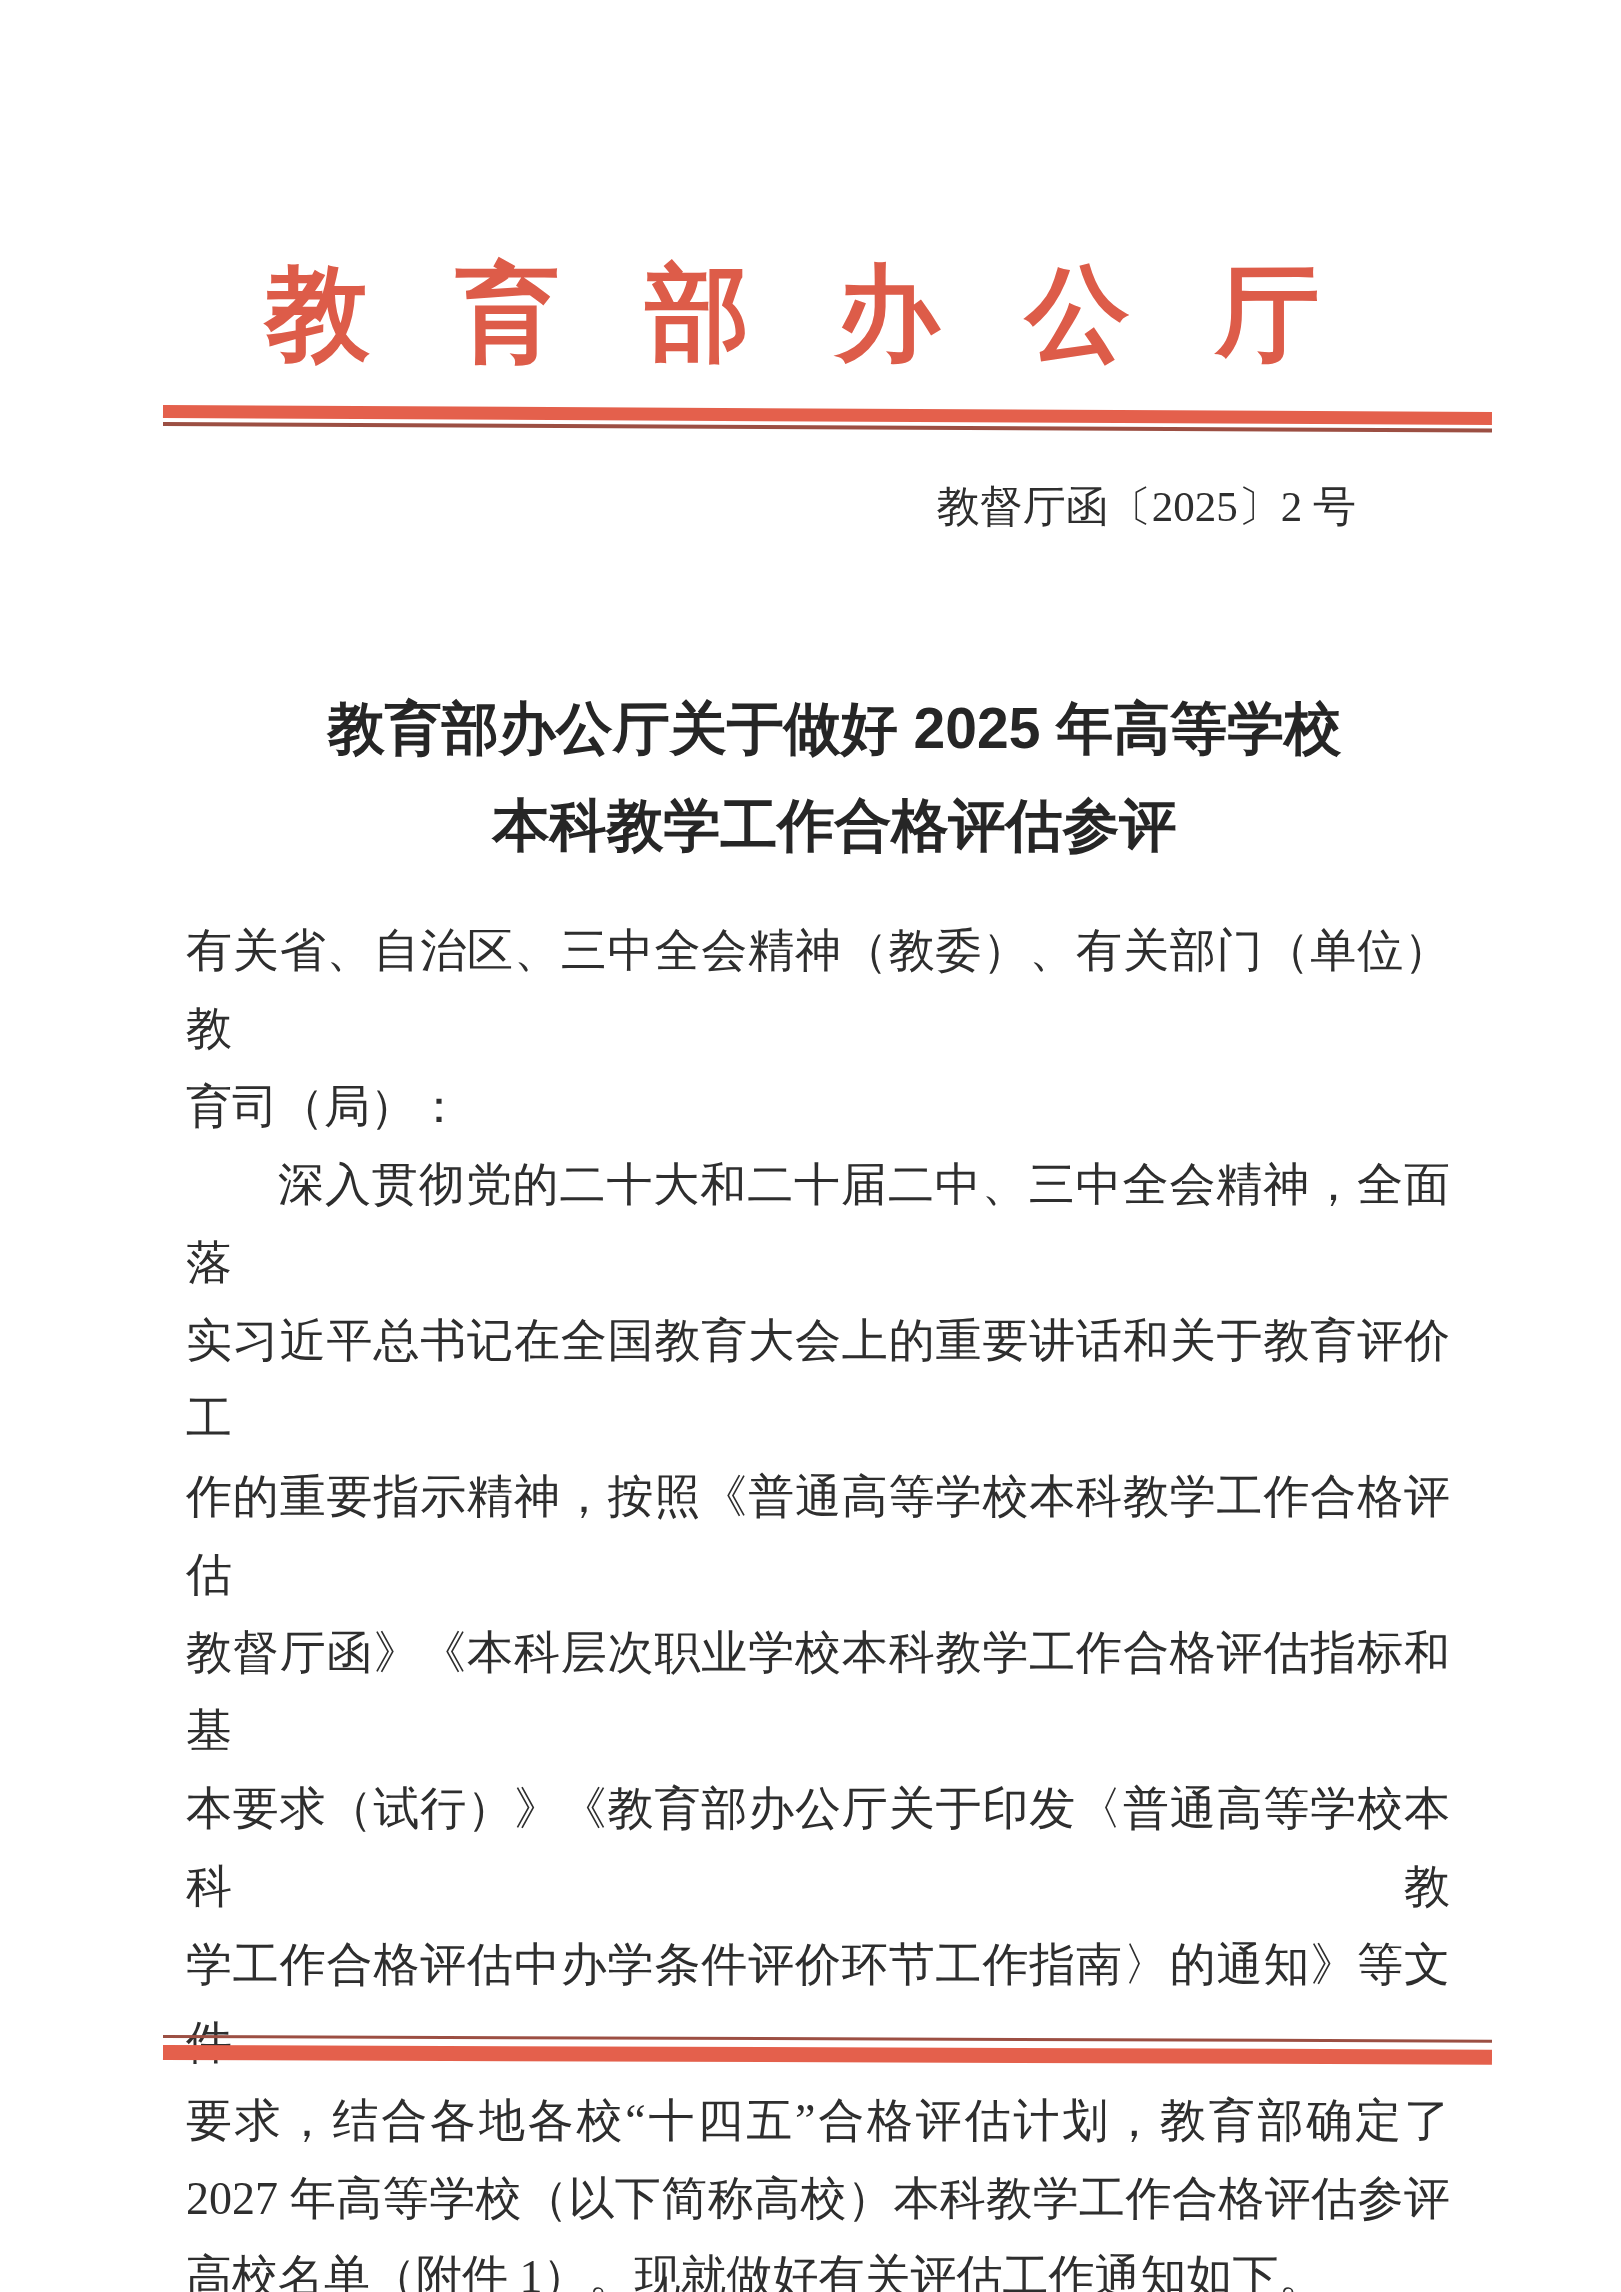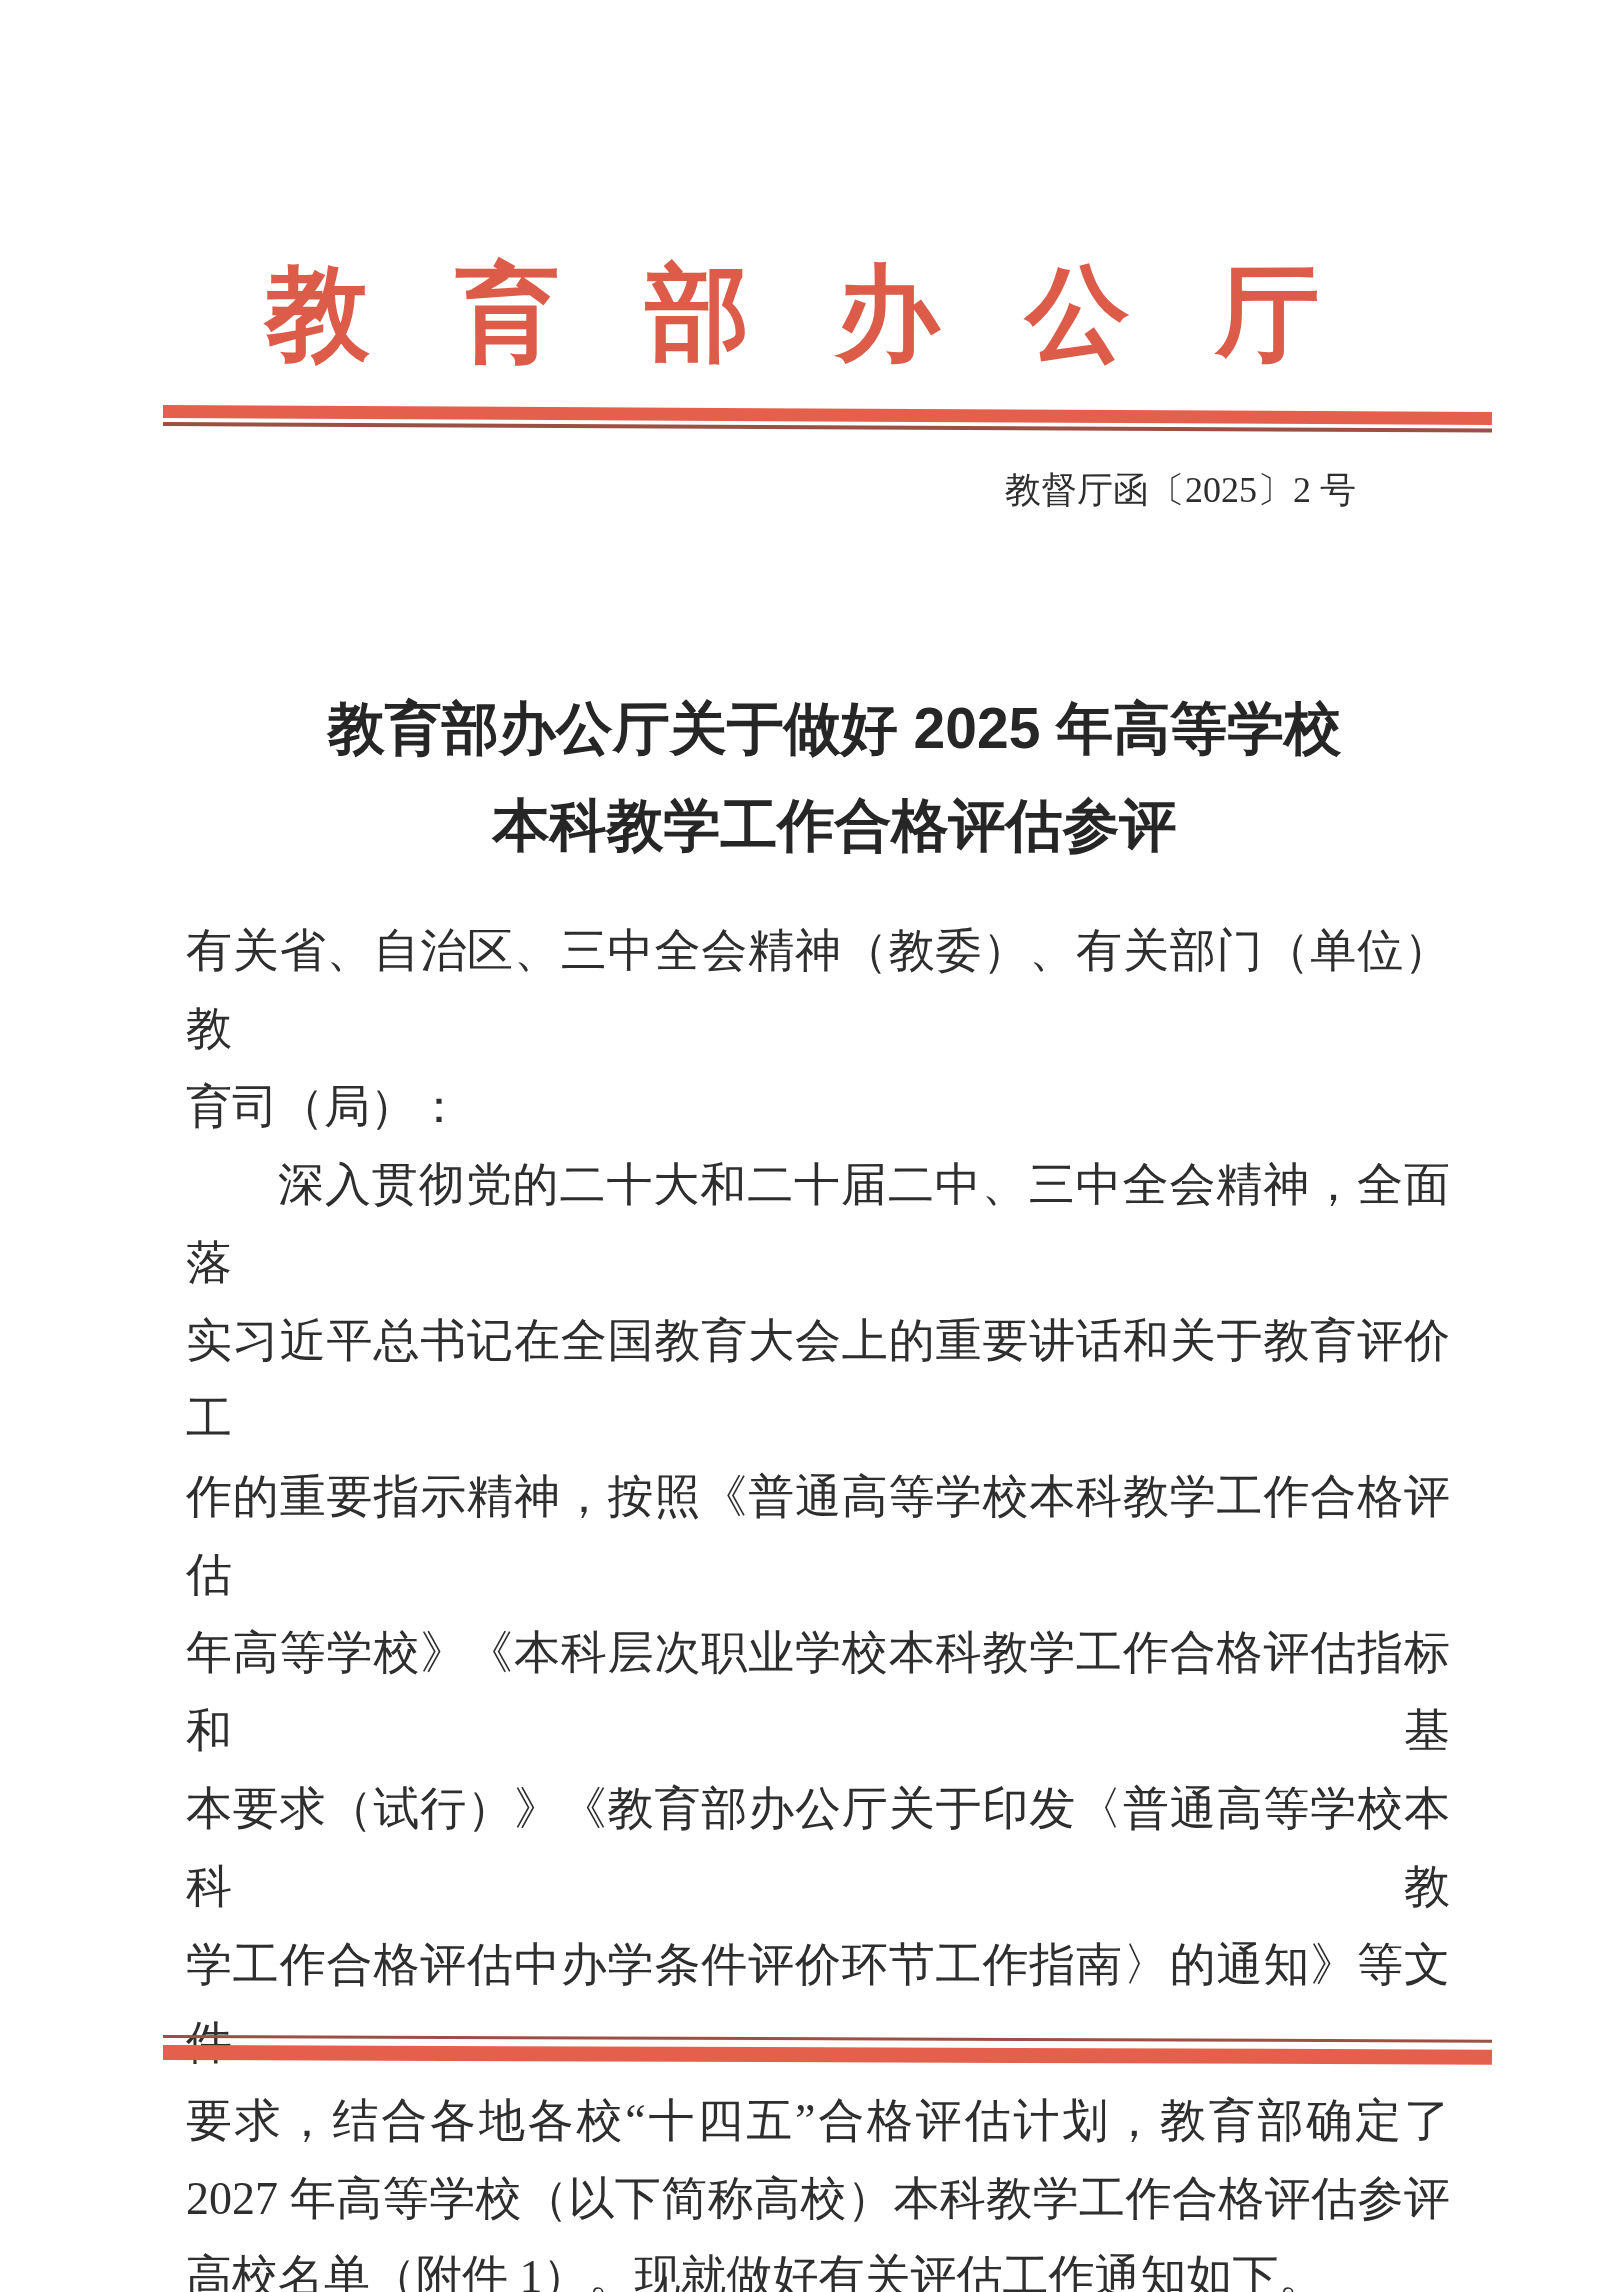--- a/index.html
+++ b/index.html
@@ -30,23 +30,23 @@
   
   .rule { position: absolute; left: 163px; width: 1329px; }
   .rule-top-thick  { top: 405px;  height: 12.7px; background: var(--rule-red, #e4604c);  transform: rotate(0.30deg); transform-origin: left center; }
   .rule-top-thin   { top: 422px;  height: 3.9px;  background: var(--rule-dark, #9c4f43); transform: rotate(0.28deg); transform-origin: left center; }
   .rule-bottom-thin  { top: 2035px; height: 2.9px;  background: var(--rule-dark, #9c4f43); transform: rotate(0.20deg); transform-origin: left center; }
   .rule-bottom-thick { top: 2045px; height: 14.7px; background: var(--rule-red, #e4604c);  transform: rotate(0.20deg); transform-origin: left center; }
 
   
   .doc-number {
     position: absolute;
-    top: 466px;
+    top: 478px;
     right: 265px;
-    font-size: 36px;
+    font-size: 43px;
     color: var(--text, #2e2e2e);
     white-space: nowrap;
   }
 
   
   .title {
     position: absolute;
     top: 680px;
     left: 0;
     width: 100%;
@@ -91,21 +91,21 @@
   </div>
 
   <div class="content">
 
     <div class="line">有关省、自治区、三中全会精神（教委）、有关部门（单位）教</div>
     <div class="line no-stretch">育司（局）：</div>
 
     <div class="line indent">深入贯彻党的二十大和二十届二中、三中全会精神，全面落</div>
     <div class="line">实习近平总书记在全国教育大会上的重要讲话和关于教育评价工</div>
     <div class="line">作的重要指示精神，按照《普通高等学校本科教学工作合格评估</div>
-    <div class="line">年高等学校》《本科层次职业学校本科教学工作合格评估指标和基</div>
+    <div class="line">教督厅函》《本科层次职业学校本科教学工作合格评估指标和基</div>
     <div class="line">本要求（试行）》《教育部办公厅关于印发〈普通高等学校本科教</div>
     <div class="line">学工作合格评估中办学条件评价环节工作指南〉的通知》等文件</div>
     <div class="line">要求，结合各地各校“十四五”合格评估计划，教育部确定了</div>
     <div class="line">2027 年高等学校（以下简称高校）本科教学工作合格评估参评</div>
     <div class="line no-stretch">高校名单（附件 1）。现就做好有关评估工作通知如下。</div>
 
   </div>
 
   <div class="rule rule-bottom-thin"></div>
   <div class="rule rule-bottom-thick"></div>

